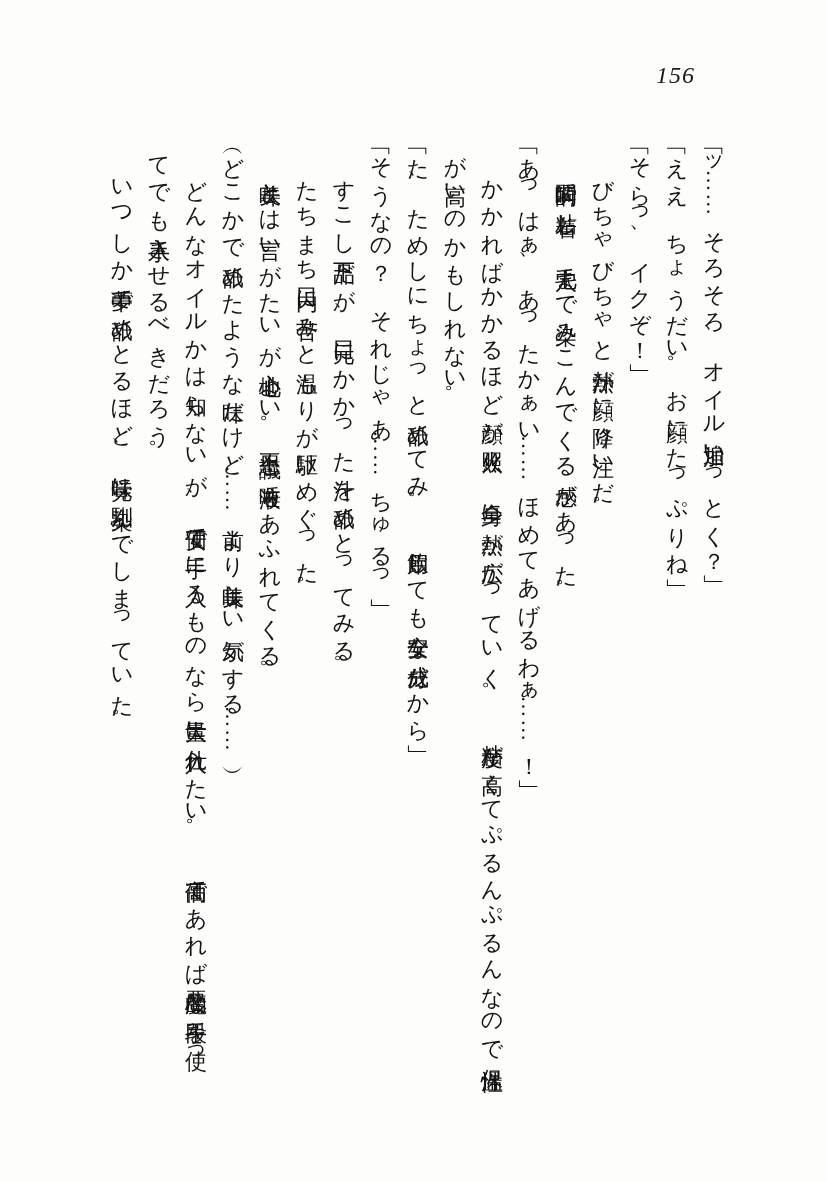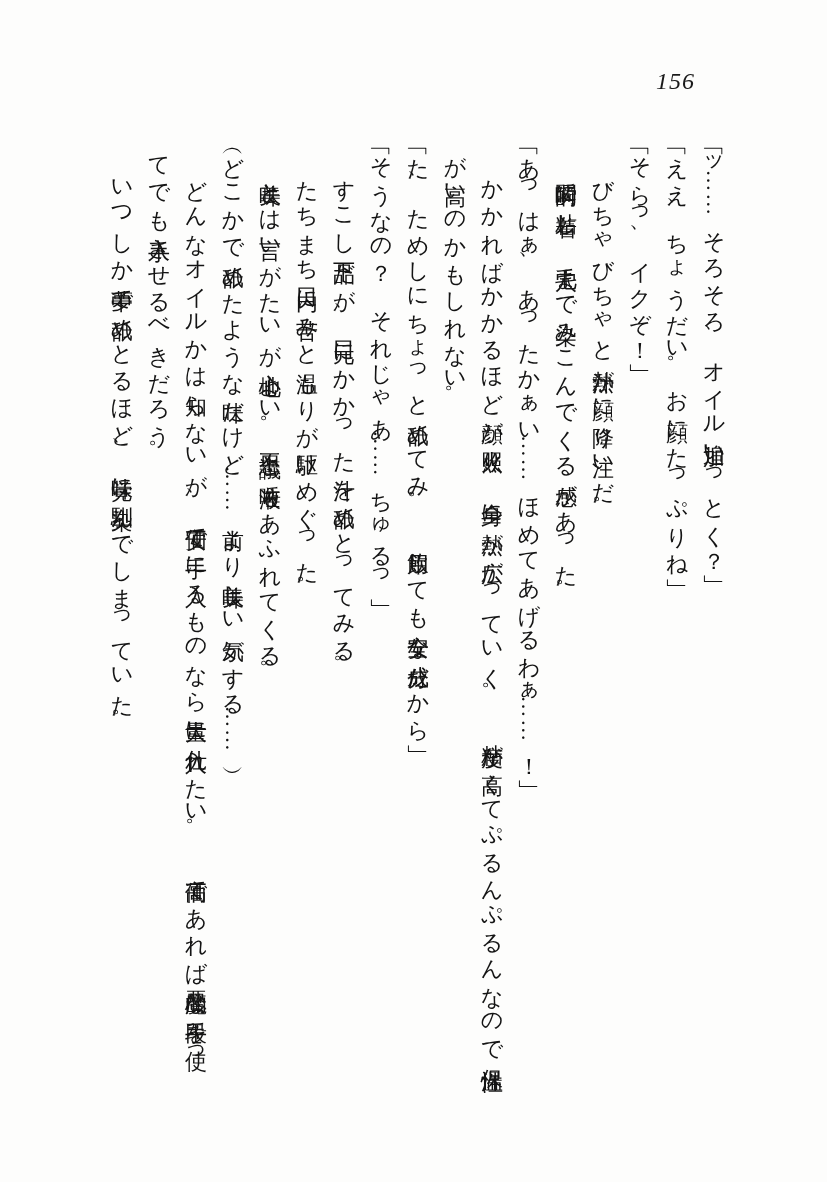--- a/index.html
+++ b/index.html
@@ -15,21 +15,21 @@
     position: relative;
     width: 827px;
     height: 1182px;
     background: #fdfdfc;
     color: #141414;
     font-family: "Liberation Serif", "DejaVu Serif", serif;
     overflow: hidden;
   }
   .page-number {
     position: absolute;
-    top: 68px;
+    top: 62px;
     right: 132px;
     font-size: 24px;
     font-style: italic;
     letter-spacing: 1px;
     color: #1a1a1a;
   }
   .text-block {
     position: absolute;
     top: 141px;
     right: 94px;

